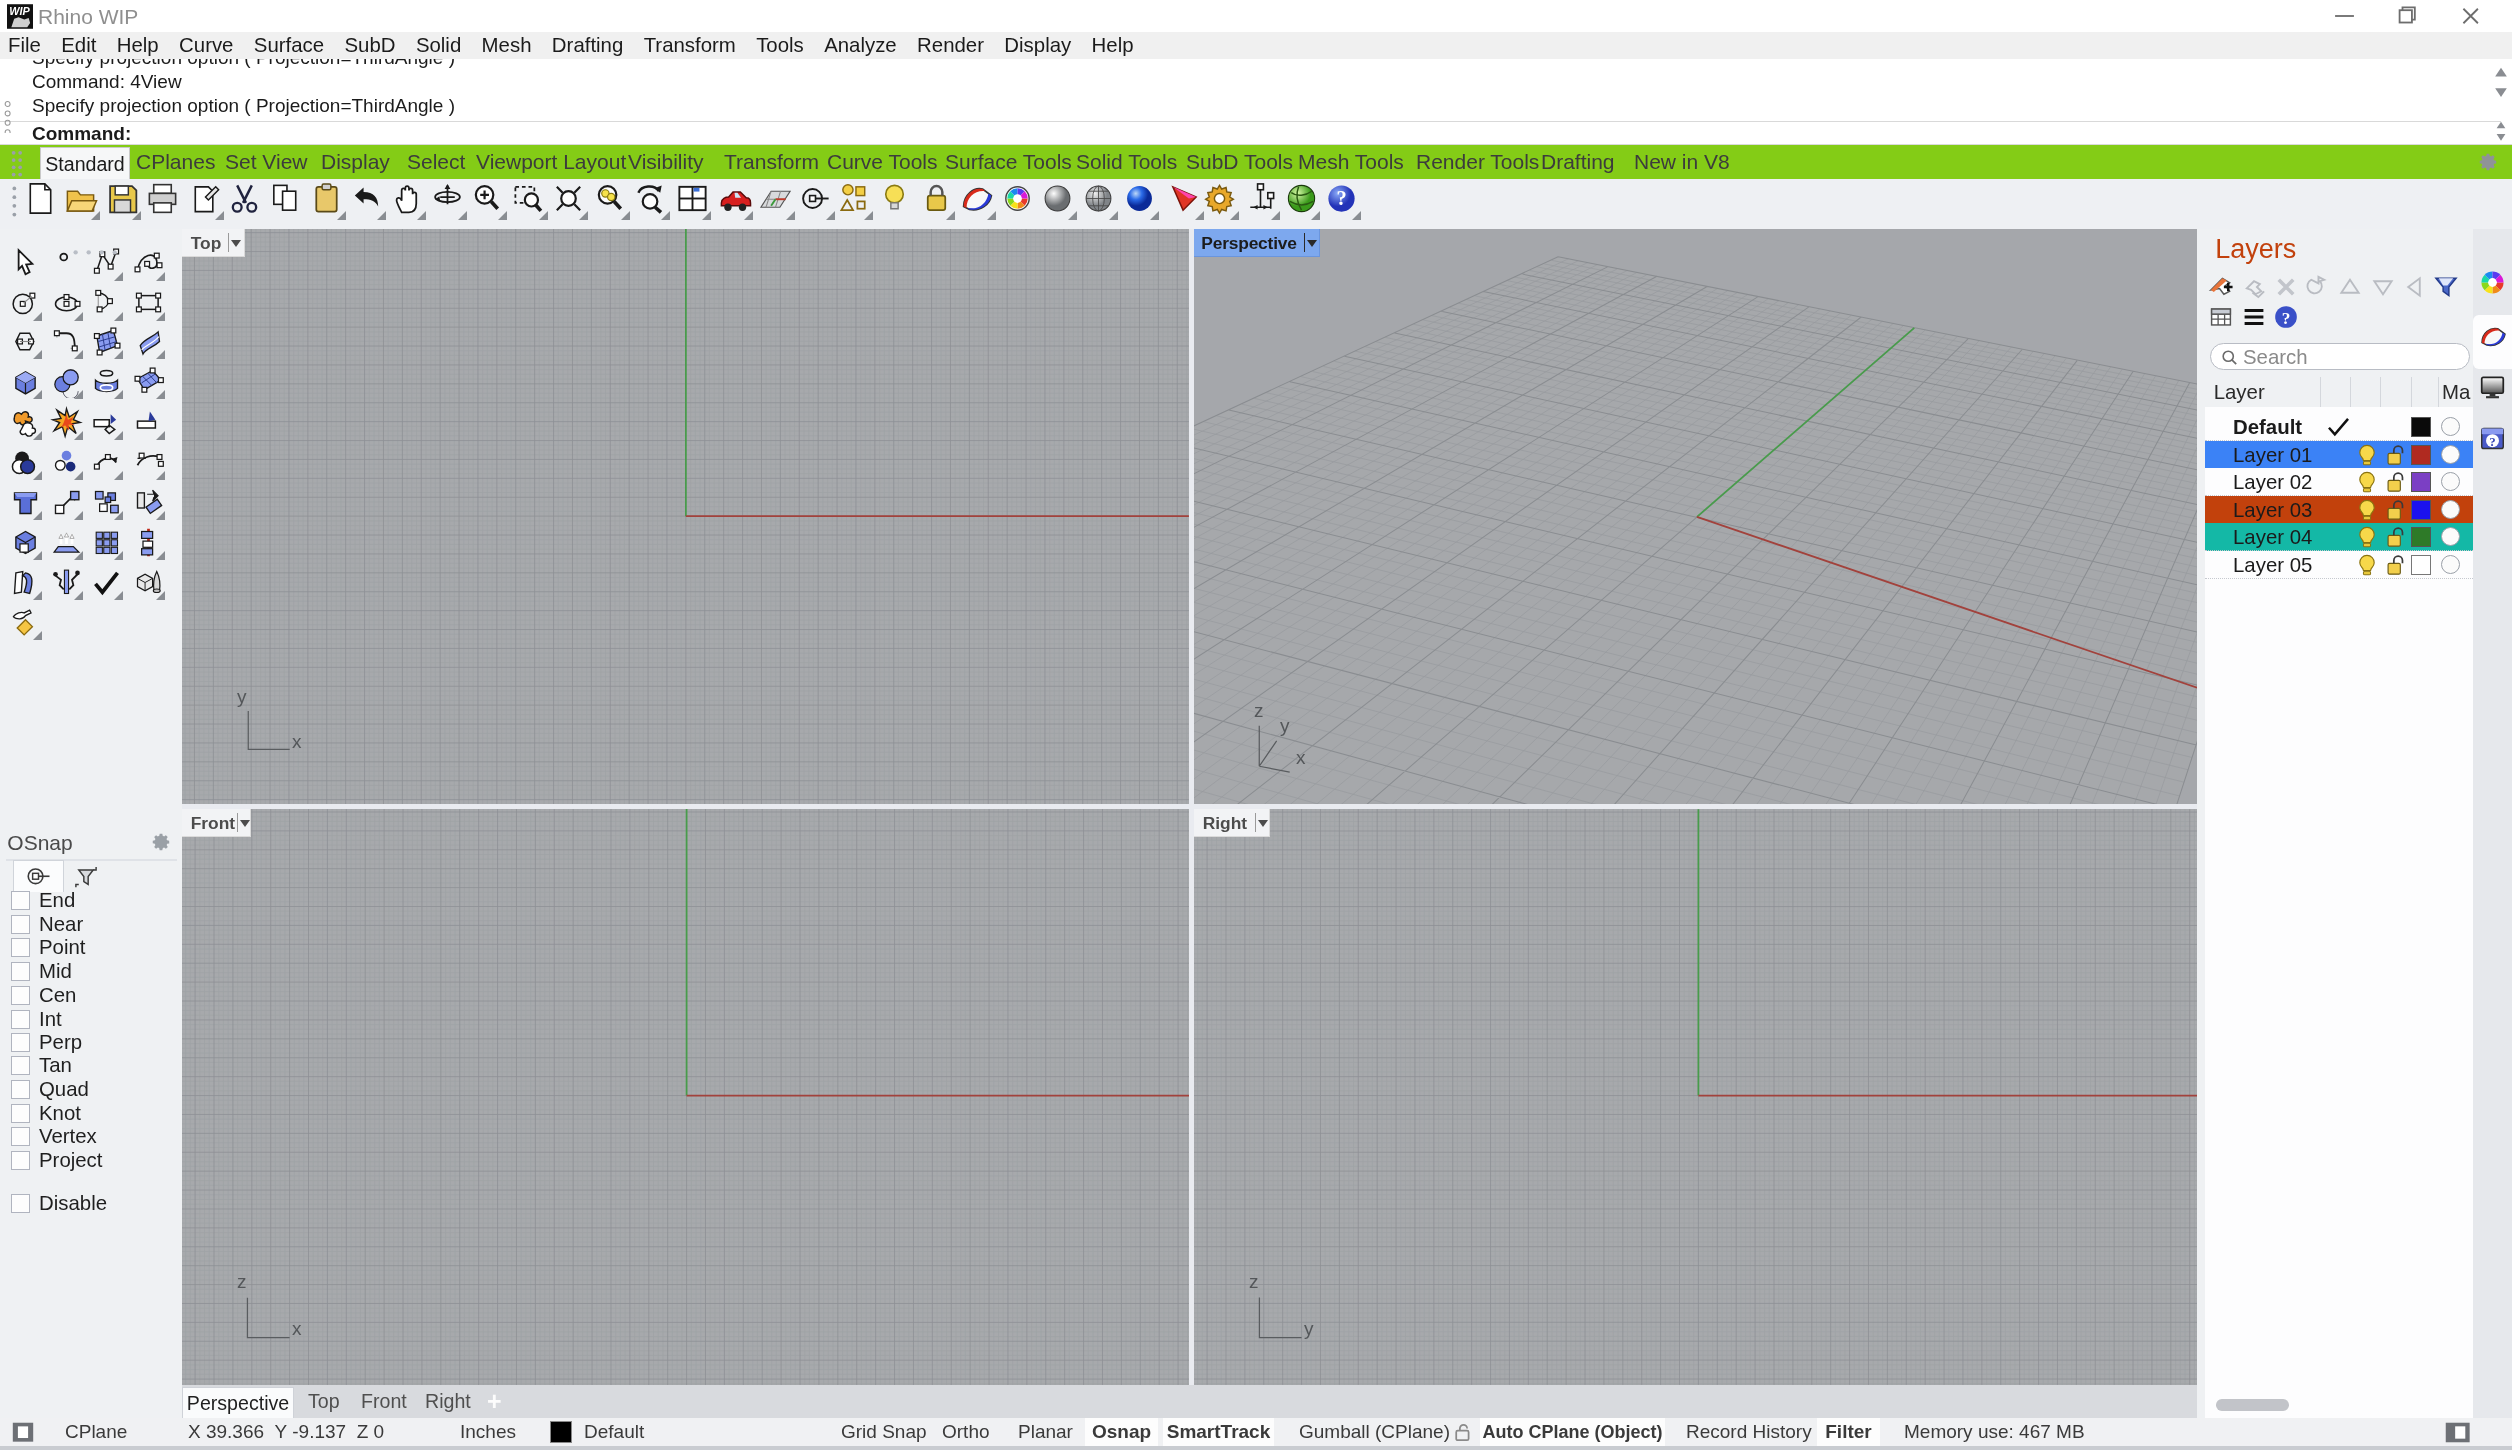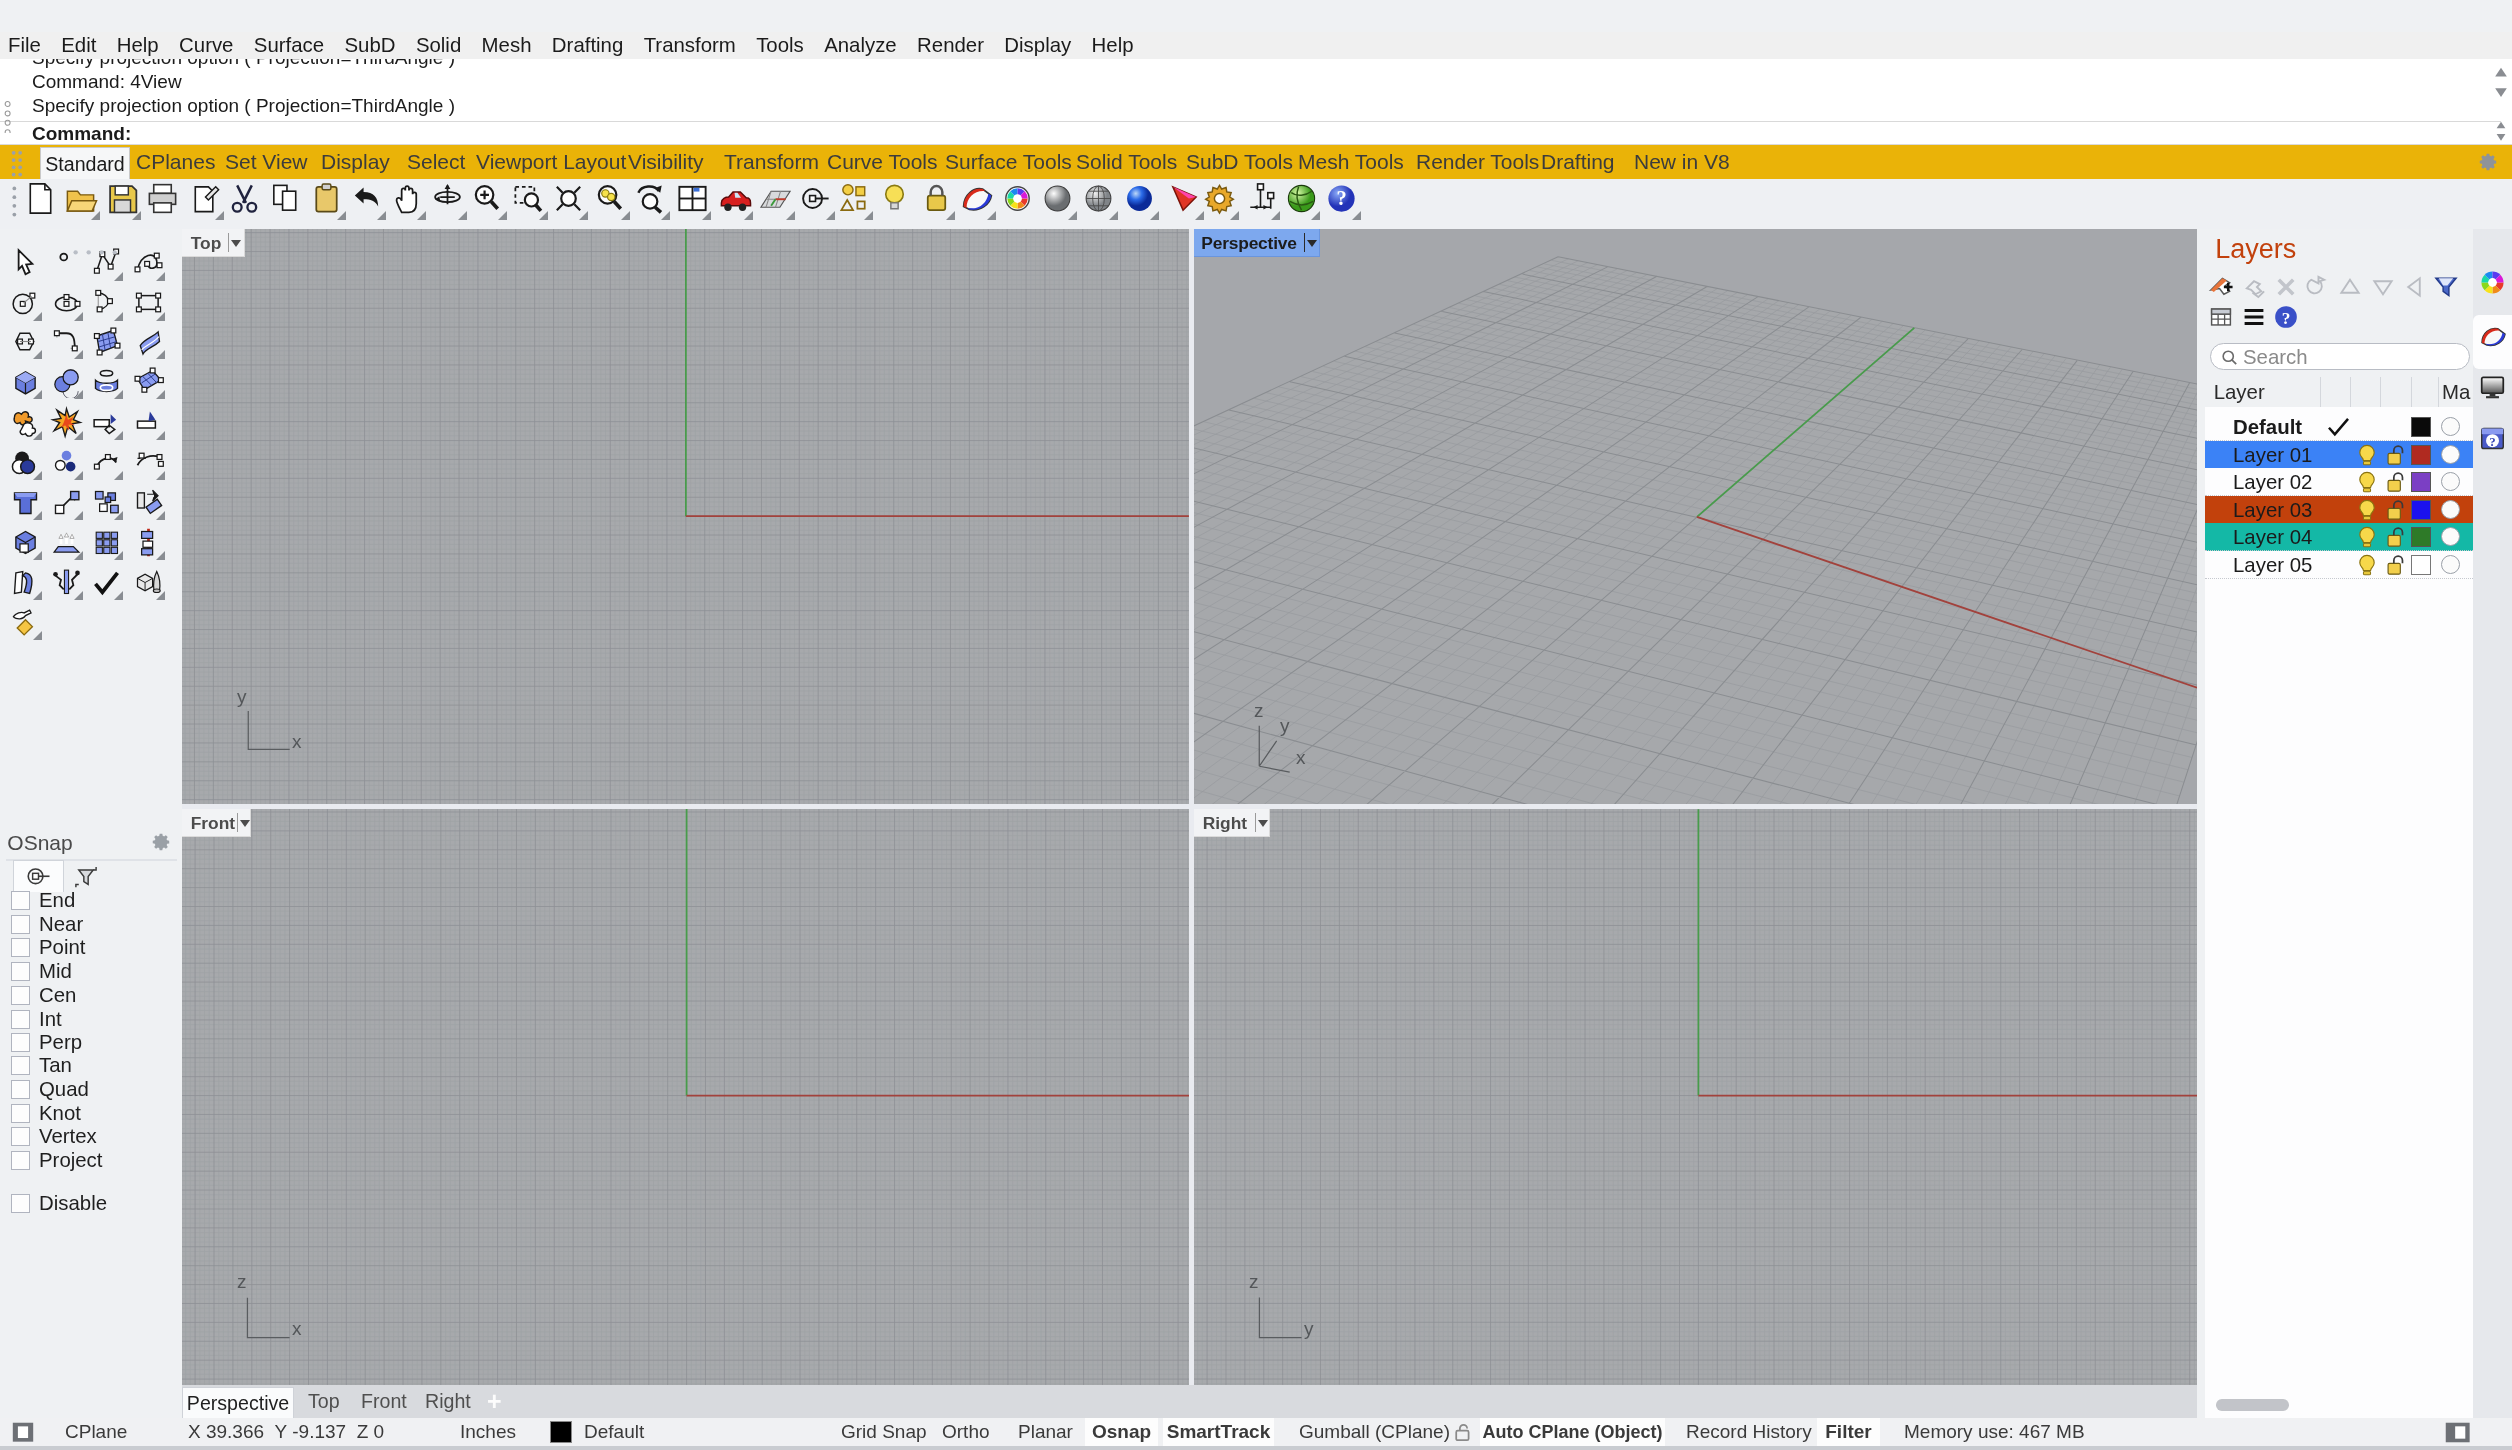--- a/index.html
+++ b/index.html
@@ -6,21 +6,21 @@
  font-family:"Liberation Sans",sans-serif;-webkit-font-smoothing:antialiased}
 .abs{position:absolute}
 #stage{position:relative;width:2512px;height:1450px;overflow:hidden}
 
 #titlebar{left:0;top:0;width:2512px;height:32px;background:#fff}
 #titlebar .tname{left:38px;top:5.1px;font-size:21px;color:#8f8f8f}
 #menubar{left:0;top:32px;width:2512px;height:27px;background:#f0f0f0}
 #menubar span{display:inline-block;height:27px;line-height:27px;font-size:20.4px;color:#1b1b1b;padding:0 10.2px}
 #cmdarea{left:0;top:59px;width:2512px;height:86px;background:#fff;overflow:hidden;border-bottom:0.7px solid #dadada}
 .cmdline{left:32px;font-size:19px;color:#1b1b1b;white-space:pre}
-#tabrow{left:0;top:145px;width:2512px;height:34px;background:#eab308}
+#tabrow{left:0;top:145px;width:2512px;height:34px;background:#84cc16}
 .ttab{position:absolute;top:0;height:34px;line-height:34px;font-size:21px;color:#3c3c3c;white-space:nowrap}
 #tabactive{position:absolute;left:40px;top:1.5px;width:90px;height:33px;background:#f6f7f8;border:0.7px solid #c9c9c9;border-bottom:none;line-height:33px;text-align:center;font-size:19.6px;color:#1b1b1b}
 #iconrow{left:0;top:179px;width:2512px;height:50px;background:#eef0f3}
 .tico{position:absolute;top:1.5px;width:35px;height:35px}
 .dd{position:absolute;width:0;height:0;border-left:9.4px solid transparent;border-bottom:9.4px solid #898d92}
 
 #leftpanel{left:0;top:229px;width:182px;height:1189px;background:#eff1f3}
 .pico{position:absolute;width:33px;height:33px}
 
 .oschk{position:absolute;left:11px;width:19px;height:19px;background:#fdfdfd;border:0.7px solid #b0b4bf}
@@ -42,20 +42,34 @@
 
 #vptabs{left:182px;top:1385px;width:2015px;height:33px;background:#d8dade}
 .vtab{position:absolute;top:0;height:33px;line-height:33px;font-size:19.6px;color:#4f4f4f;white-space:nowrap}
 #statusbar{left:0;top:1418px;width:2512px;height:28px;background:#f0f1f3}
 .st{position:absolute;top:0;height:28px;line-height:28px;font-size:19px;color:#3a3a3a;white-space:nowrap}
 .stchip{background:#fdfdfd;font-weight:bold;text-align:center}
 #bottomstrip{left:0;top:1446px;width:2512px;height:4.4px;background:#c9ccd1}
 </style></head>
 <body>
 <div id="stage">
+<div class="abs" id="titlebar">
+ <svg class="abs" style="left:6.5px;top:3.6px" width="26" height="25" viewBox="0 0 36 34">
+  <rect x="0" y="0" width="36" height="34" fill="#111"></rect>
+  <text x="3" y="15" font-size="15" font-style="italic" font-weight="bold" fill="#fff" font-family="Liberation Sans">WIP</text>
+  <path d="M6 32 L10 20 L16 18 L24 21 L30 19 L32 26 L28 32 Z" fill="#cfcfcf"></path>
+ </svg>
+ <div class="abs tname">Rhino WIP</div>
+ <svg class="abs" style="left:2330px;top:0" width="174" height="32" viewBox="0 0 240 44">
+  <line x1="7" y1="22" x2="33" y2="22" stroke="#6d6d6d" stroke-width="2.5"></line>
+  <rect x="96" y="14" width="17" height="17" fill="none" stroke="#6d6d6d" stroke-width="2.5"></rect>
+  <path d="M100 14 v-4 h17 v17 h-4" fill="none" stroke="#6d6d6d" stroke-width="2.5"></path>
+  <path d="M184 12 l20 20 M204 12 l-20 20" stroke="#6d6d6d" stroke-width="2.5"></path>
+ </svg>
+</div>
 <div class="abs" id="menubar"><span style="padding-left:8px">File</span><span>Edit</span><span>Help</span><span>Curve</span><span>Surface</span><span>SubD</span><span>Solid</span><span>Mesh</span><span>Drafting</span><span>Transform</span><span>Tools</span><span>Analyze</span><span>Render</span><span>Display</span><span>Help</span></div>
 <div class="abs" id="cmdarea">
  <div class="abs cmdline" style="top:-11.6px">Specify projection option ( Projection=ThirdAngle )</div>
  <div class="abs cmdline" style="top:12.4px">Command: 4View</div>
  <div class="abs cmdline" style="top:36px">Specify projection option ( Projection=ThirdAngle )</div>
  <div class="abs" style="left:0;top:62px;width:2501px;height:0.7px;background:#d9d9d9"></div>
  <div class="abs cmdline" style="top:64px;font-weight:bold">Command:</div>
  <svg class="abs" style="left:4.4px;top:42px" width="8.7" height="32" viewBox="0 0 12 44">
   <circle cx="5" cy="4" r="3.4" fill="none" stroke="#9a9a9a" stroke-width="1.5"></circle>
   <circle cx="5" cy="17" r="3.4" fill="none" stroke="#9a9a9a" stroke-width="1.5"></circle>

